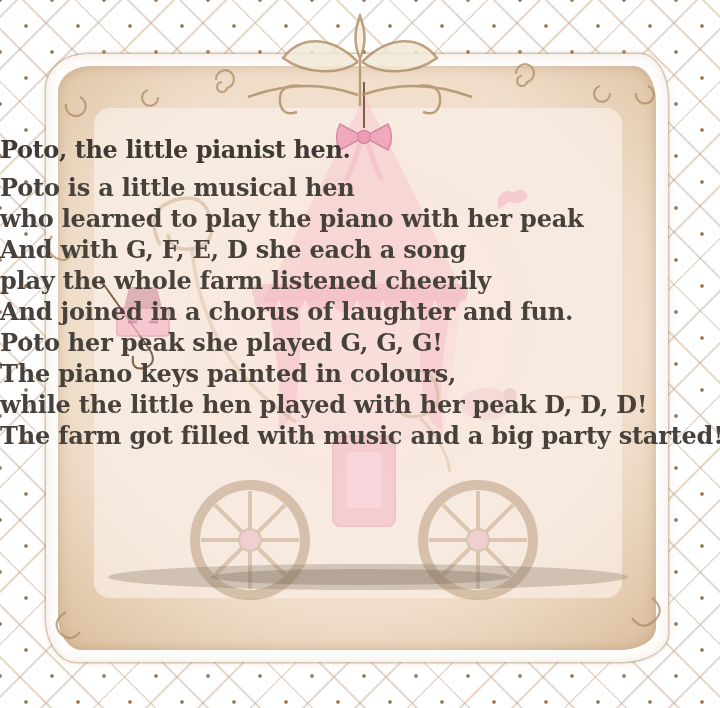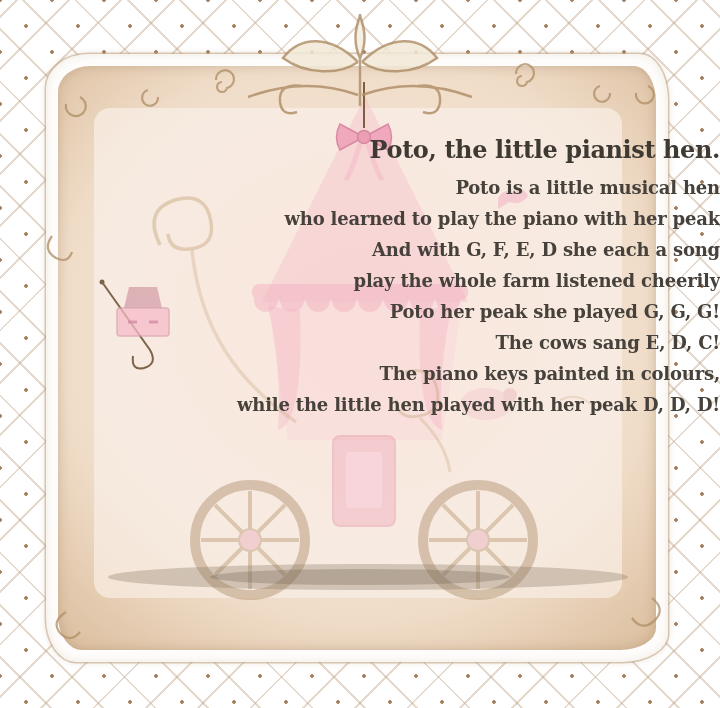--- a/index.html
+++ b/index.html
@@ -32,28 +32,28 @@
     box-shadow:inset 0 0 12px rgba(150,117,84,.35);
   }
   .card-inner{
     position:absolute;left:36px;right:34px;top:42px;bottom:52px;
     border-radius:16px;
     background:radial-gradient(ellipse 105% 105% at 50% 44%, #fae6dd 0%, #f7ebe1 48%, #f2e2d1 78%, rgba(240,223,206,0) 100%);
   }
   .art{position:absolute;inset:0;z-index:2;pointer-events:none;}
   .poem{
     position:absolute;left:0;right:0;top:128px;z-index:3;
-    text-align:right;color:#46413b;
+    text-align:left;color:#46413b;
   }
   .poem .title{
     font-size:24px;font-weight:bold;line-height:44px;
     letter-spacing:-0.4px;color:#3e3933;
   }
   .poem .line{
-    font-size:18px;font-weight:bold;line-height:31px;
+    font-size:24px;font-weight:bold;line-height:31px;
     letter-spacing:-0.2px;white-space:nowrap;
   }
 </style>
 </head>
 <body>
 
 <div class="lattice"></div>
 
 <div class="card-white">
   <div class="card-tan">
@@ -171,18 +171,19 @@
   </g>
 </svg>
 
 <div class="poem">
   <div class="title">Poto, the little pianist hen.</div>
   <div>
       <div class="line">Poto is a little musical hen</div>
       <div class="line">who learned to play the piano with her peak</div>
       <div class="line">And with G, F, E, D she each a song</div>
       <div class="line">play the whole farm listened cheerily</div>
+      <div class="line">And joined in a chorus of laughter and fun.</div>
       <div class="line">Poto her peak she played G, G, G!</div>
-      <div class="line">The cows sang E, D, C!</div>
       <div class="line">The piano keys painted in colours,</div>
       <div class="line">while the little hen played with her peak D, D, D!</div>
+      <div class="line">The farm got filled with music and a big party started!</div>
     </div>
 </div>
 
 </body></html>

